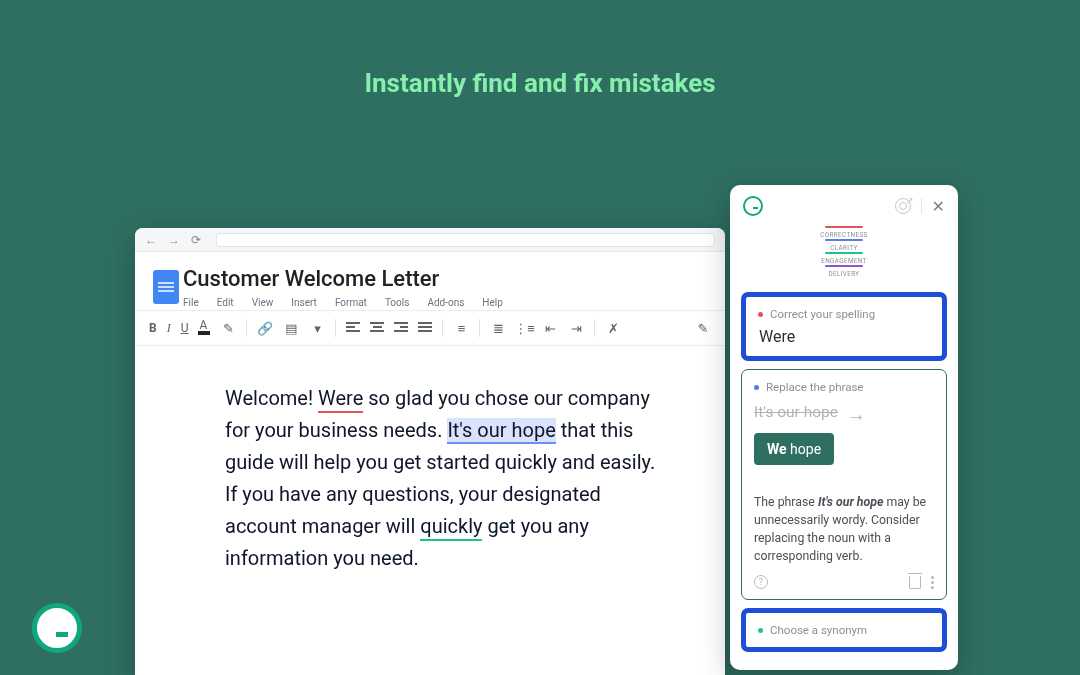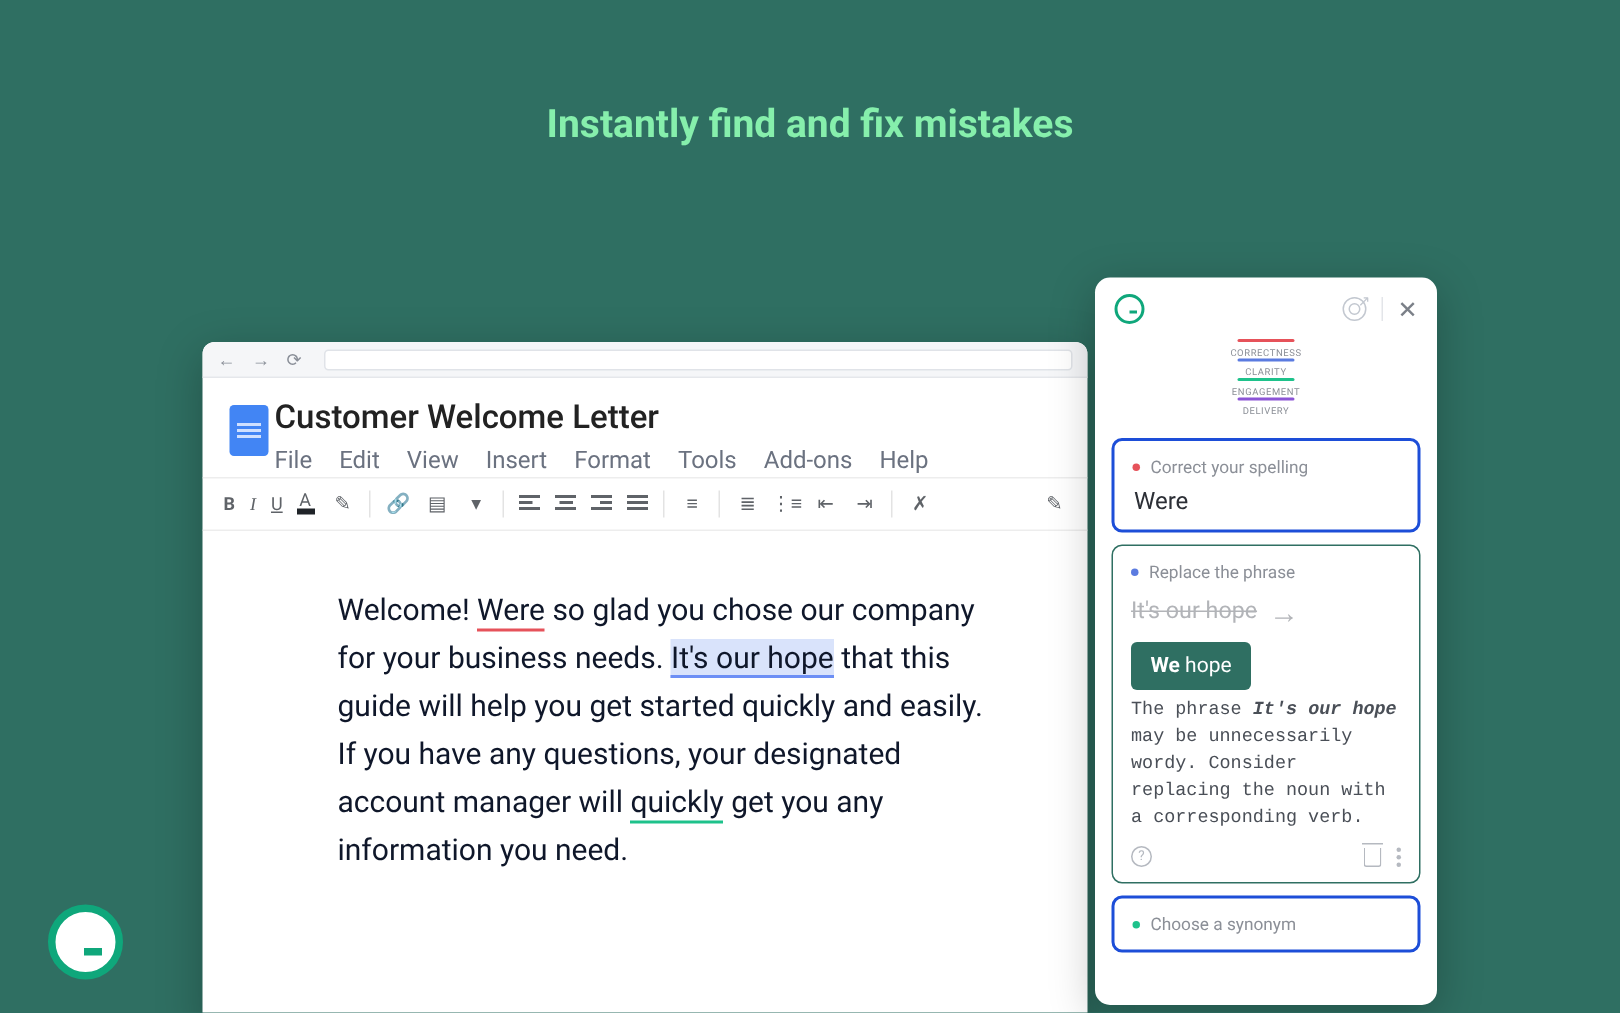--- a/index.html
+++ b/index.html
@@ -83,21 +83,21 @@
   .doc-title {
     font-size: 22px;
     font-weight: 500;
     color: #222;
   }
   .menu-row {
     display: flex;
     gap: 18px;
     margin-top: 6px;
     color: #6b7280;
-    font-size: 16px;
+    font-size: 10px;
   }
 
   .toolbar {
     border-top: 1px solid #ededed;
     border-bottom: 1px solid #ededed;
     padding: 8px 14px;
     display: flex;
     align-items: center;
     gap: 10px;
     color: #5f6368;
@@ -203,21 +203,21 @@
     margin-bottom: 8px;
     flex-direction: column;
   }
   .cat {
     display:flex; flex-direction:column; align-items:center; gap:3px;
     font-size:6.3px; letter-spacing:.4px; color:#8b8f97;
   }
   .cat-bar{width:38px;height:2px;border-radius:2px;}
 
   .card {
-    border: 2px solid #1d4ed8;
+    border: 5px solid #1d4ed8;
     border-radius: 7px;
     padding: 10px 12px 10px 12px;
     margin-bottom: 8px;
     position: relative;
   }
   .card.active {
     border: 1.8px solid #2f6f62;
   }
   .card-row1{
     display:flex; align-items:center; gap:7px; color:#8b8f97; font-size:11.5px;
@@ -243,23 +243,22 @@
     color:#fff;
     border-radius:4px;
     padding:8px 13px;
     font-size:14px;
     margin-top:9px;
   }
   .pill strong{font-weight:700;}
   .explain {
     font-size:12.3px;
     color:#4a4f57;
-    margin-top:4px;
+    margin-top:28px;
     line-height:18px;
-    font-family:Liberation Mono, monospace;
   }
   .explain em{font-style:italic;font-weight:700;}
   .card-foot {
     display:flex;align-items:center;justify-content:space-between;
     margin-top:10px; color:#b5b9c0;
   }
   .q-ic{width:14px;height:14px;border:1.3px solid #b5b9c0;border-radius:50%;display:flex;align-items:center;justify-content:center;font-size:9px;}
   .foot-right{display:flex;gap:10px;align-items:center;}
   .trash{width:12px;height:13px;border:1.3px solid #b5b9c0;border-top:none;border-radius:0 0 2px 2px;position:relative;}
   .trash::before{content:"";position:absolute;top:-3px;left:-2px;right:-2px;height:1.3px;background:#b5b9c0;}

